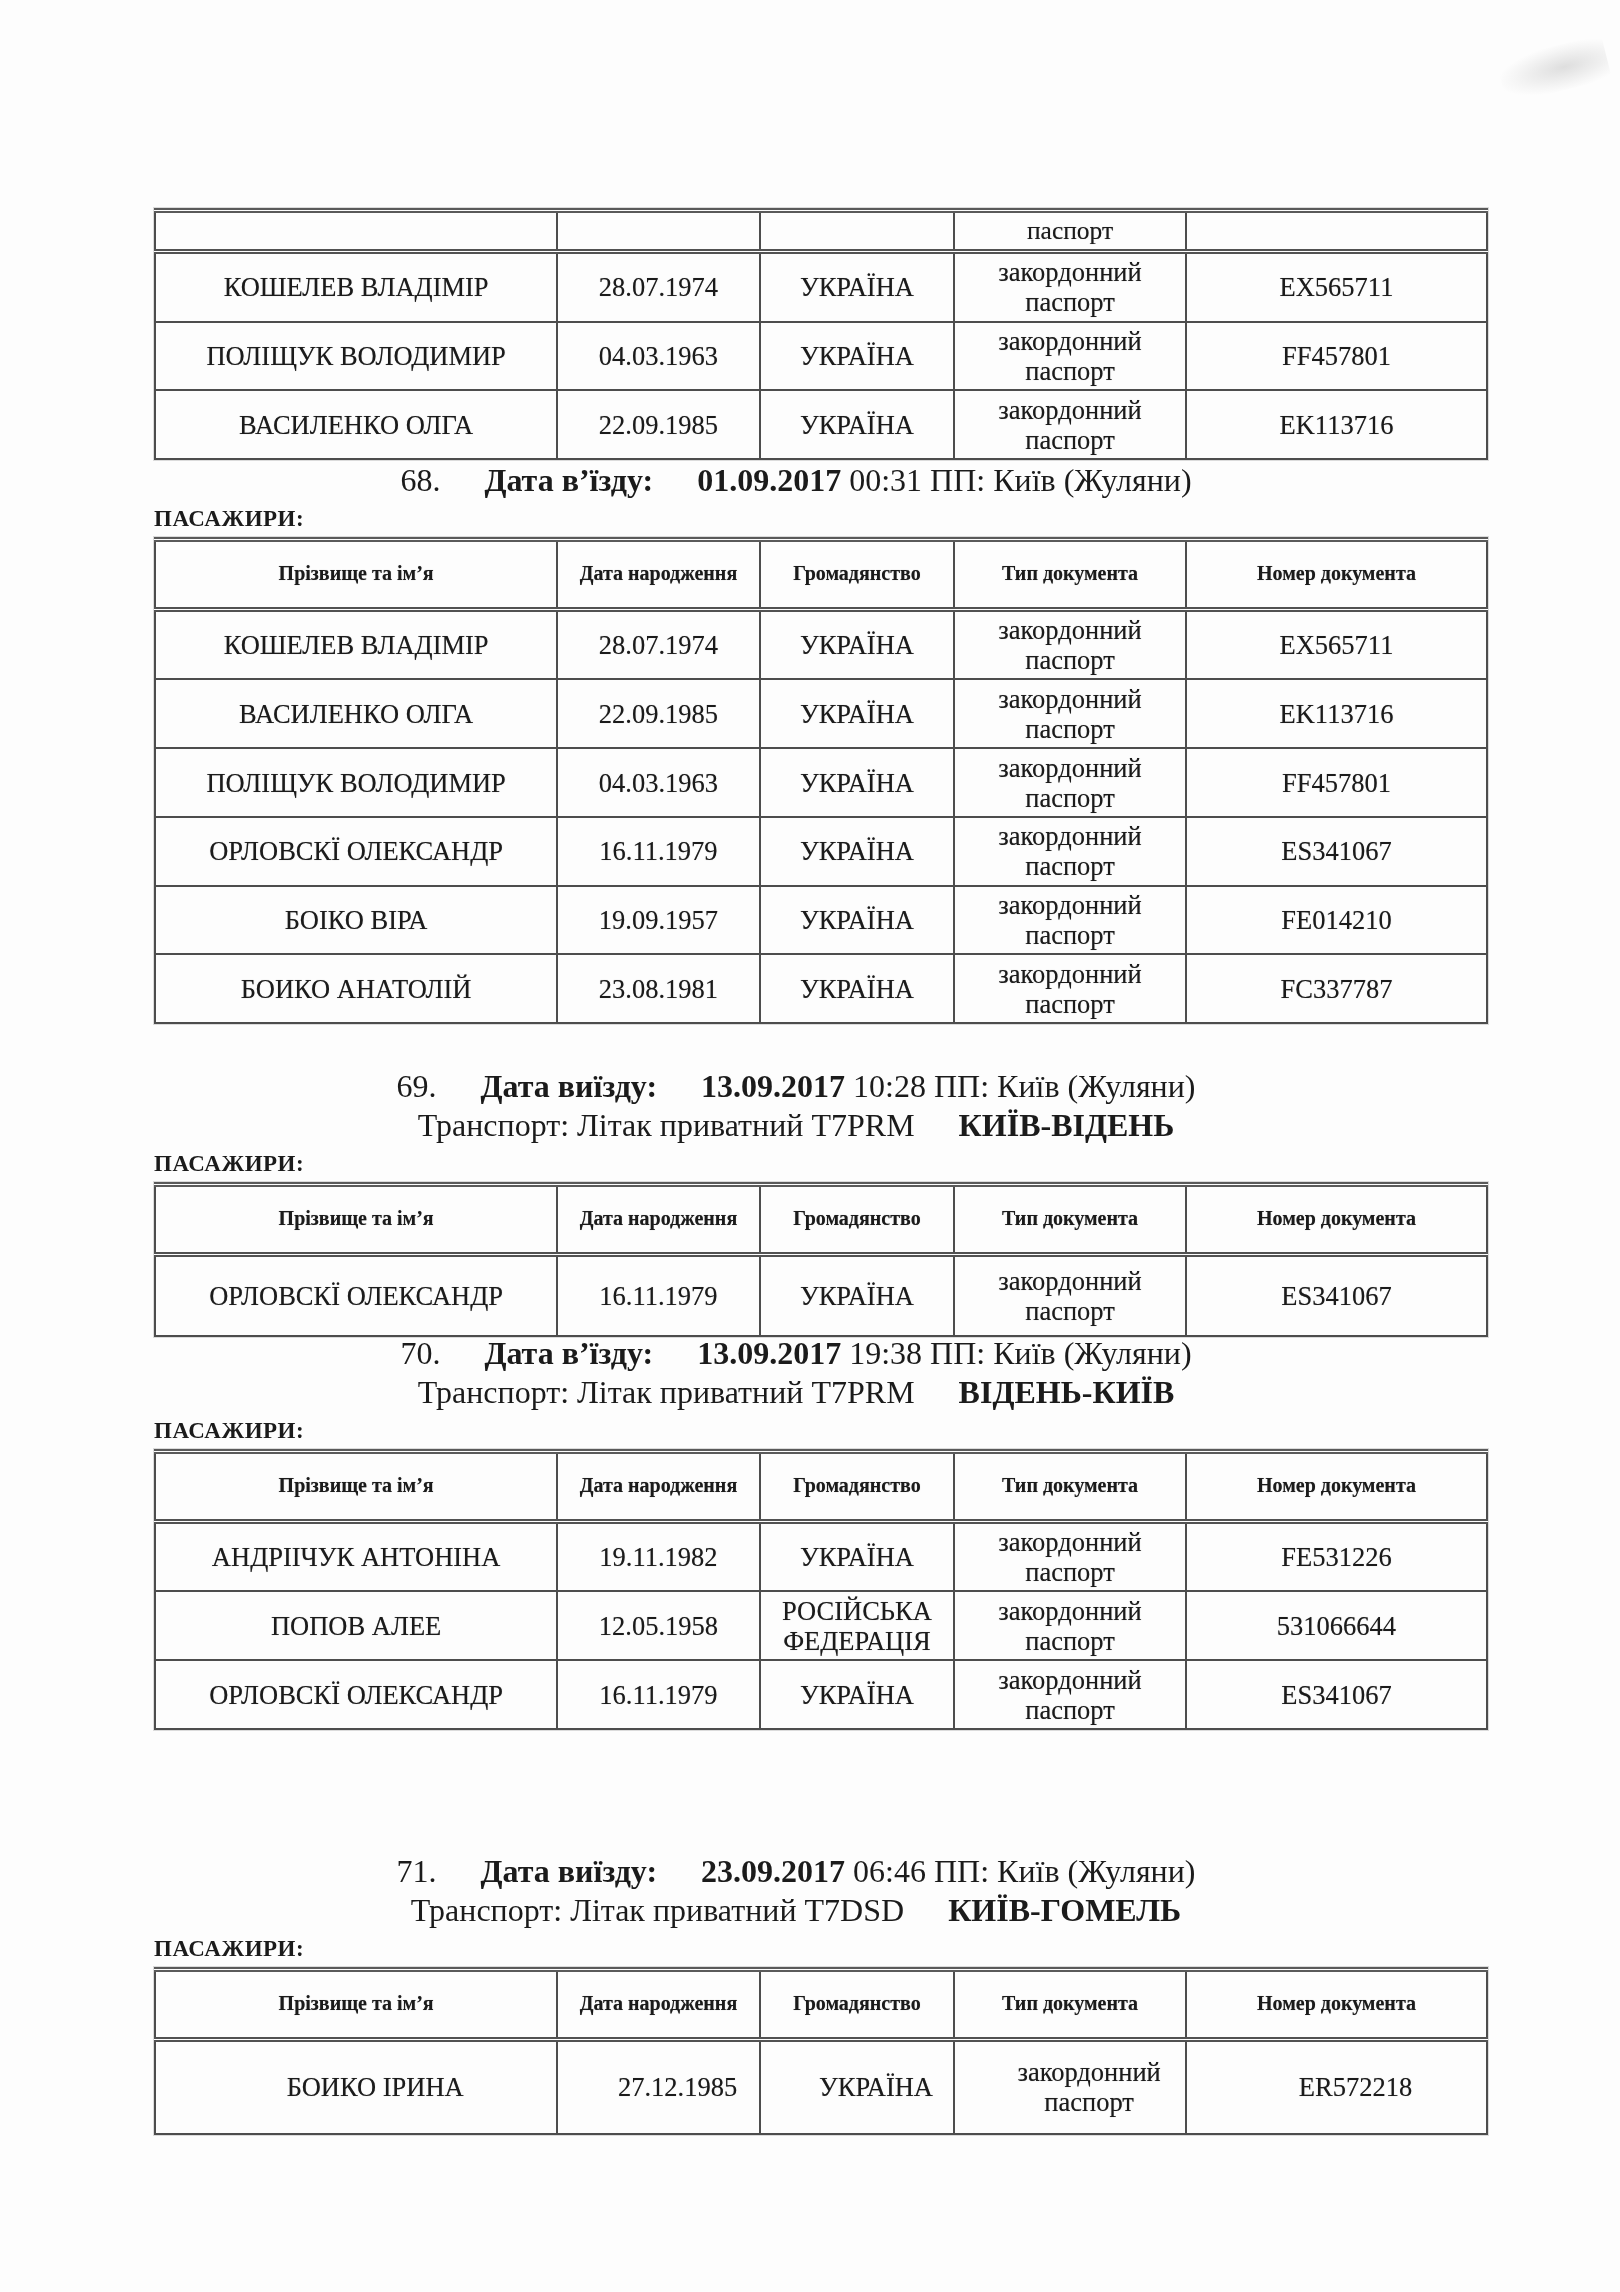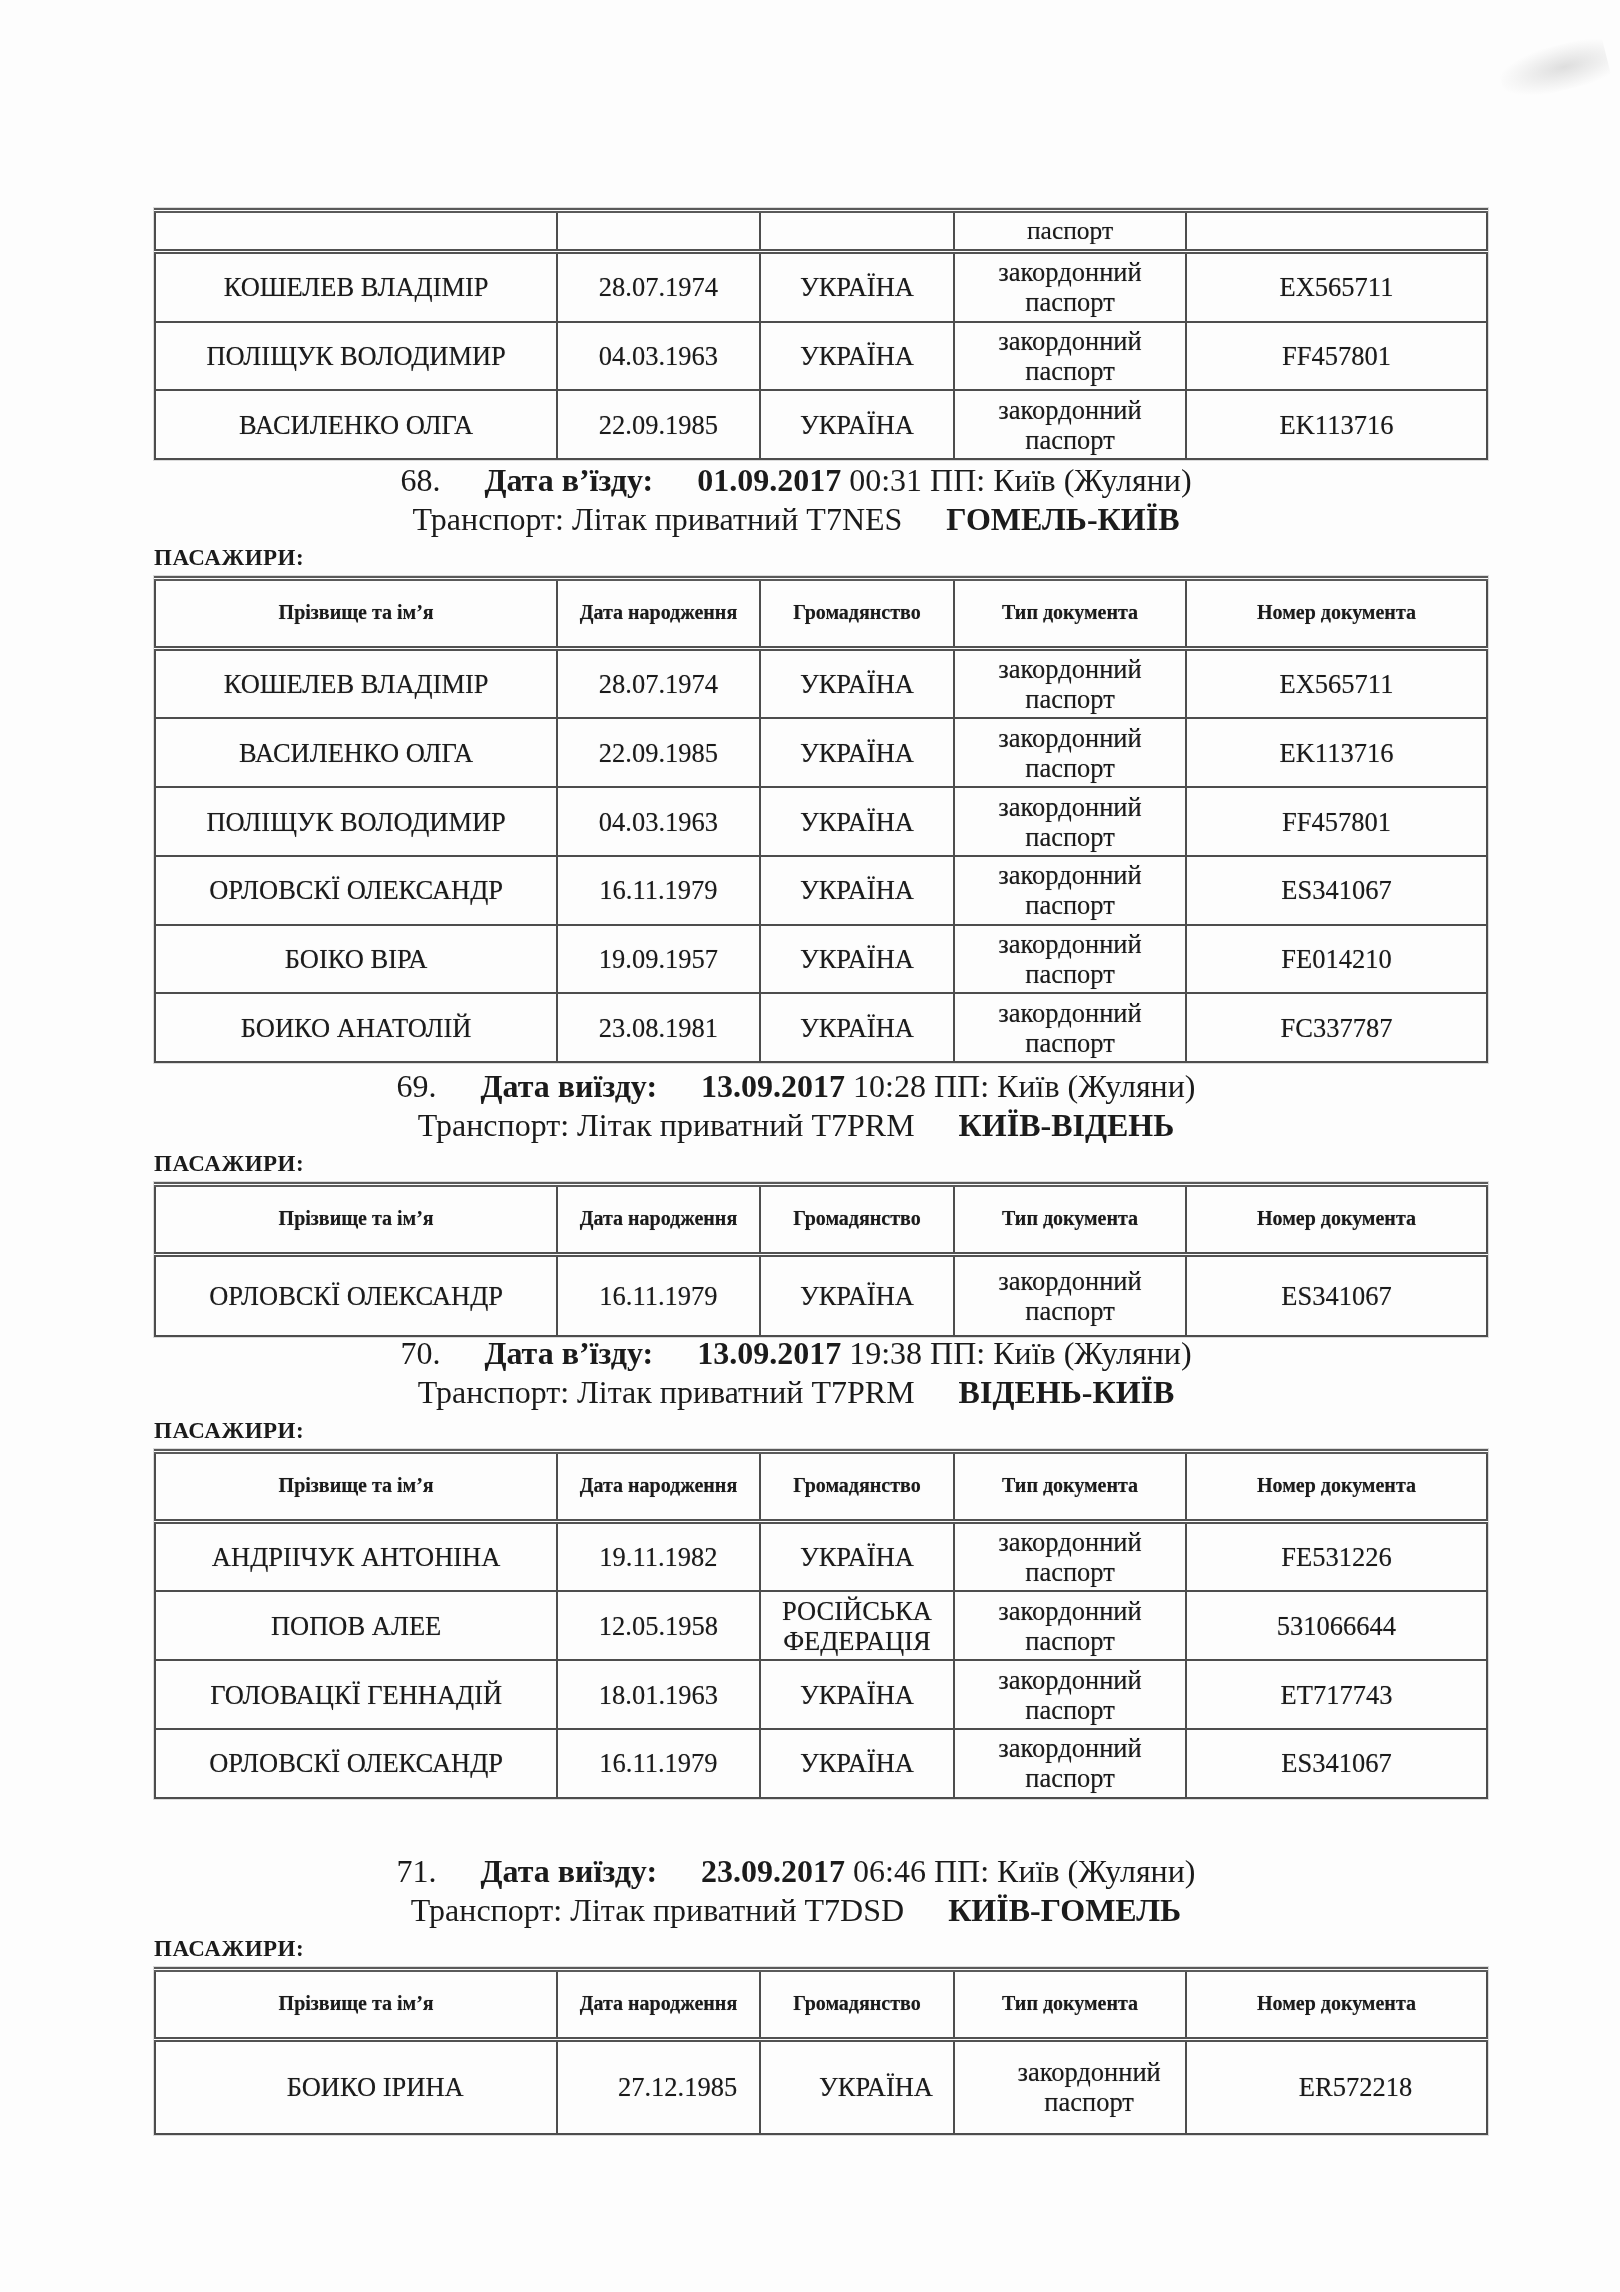--- a/index.html
+++ b/index.html
@@ -125,24 +125,20 @@
     </table>
   </div>
 
   <div class="block sec" style="top:461px">
     <div class="sec-heading">
       <span>68.</span>
       <span class="b">Дата в’їзду:</span>
       <span class="b">01.09.2017</span>
       <span>00:31 ПП: Київ (Жуляни)</span>
     </div>
-    <div class="sec-heading">
-      <span>Транспорт: Літак приватний T7NES</span>
-      <span class="b">ГОМЕЛЬ-КИЇВ</span>
-    </div>
     <div class="passengers">ПАСАЖИРИ:</div>
     <table class="t-68">
       <colgroup>
           <col class="c1">
           <col class="c2">
           <col class="c3">
           <col class="c4">
           <col class="c5">
         </colgroup>
       <thead>
@@ -280,27 +276,20 @@
             <td>FE531226</td>
           </tr>
           <tr>
             <td>ПОПОВ АЛЕЕ</td>
             <td>12.05.1958</td>
             <td>РОСІЙСЬКА ФЕДЕРАЦІЯ</td>
             <td>закордонний паспорт</td>
             <td>531066644</td>
           </tr>
           <tr>
-            <td>ГОЛОВАЦКЇ ГЕННАДІЙ</td>
-            <td>18.01.1963</td>
-            <td>УКРАЇНА</td>
-            <td>закордонний паспорт</td>
-            <td>ET717743</td>
-          </tr>
-          <tr>
             <td>ОРЛОВСКЇ ОЛЕКСАНДР</td>
             <td>16.11.1979</td>
             <td>УКРАЇНА</td>
             <td>закордонний паспорт</td>
             <td>ES341067</td>
           </tr>
         </tbody>
     </table>
   </div>
 

